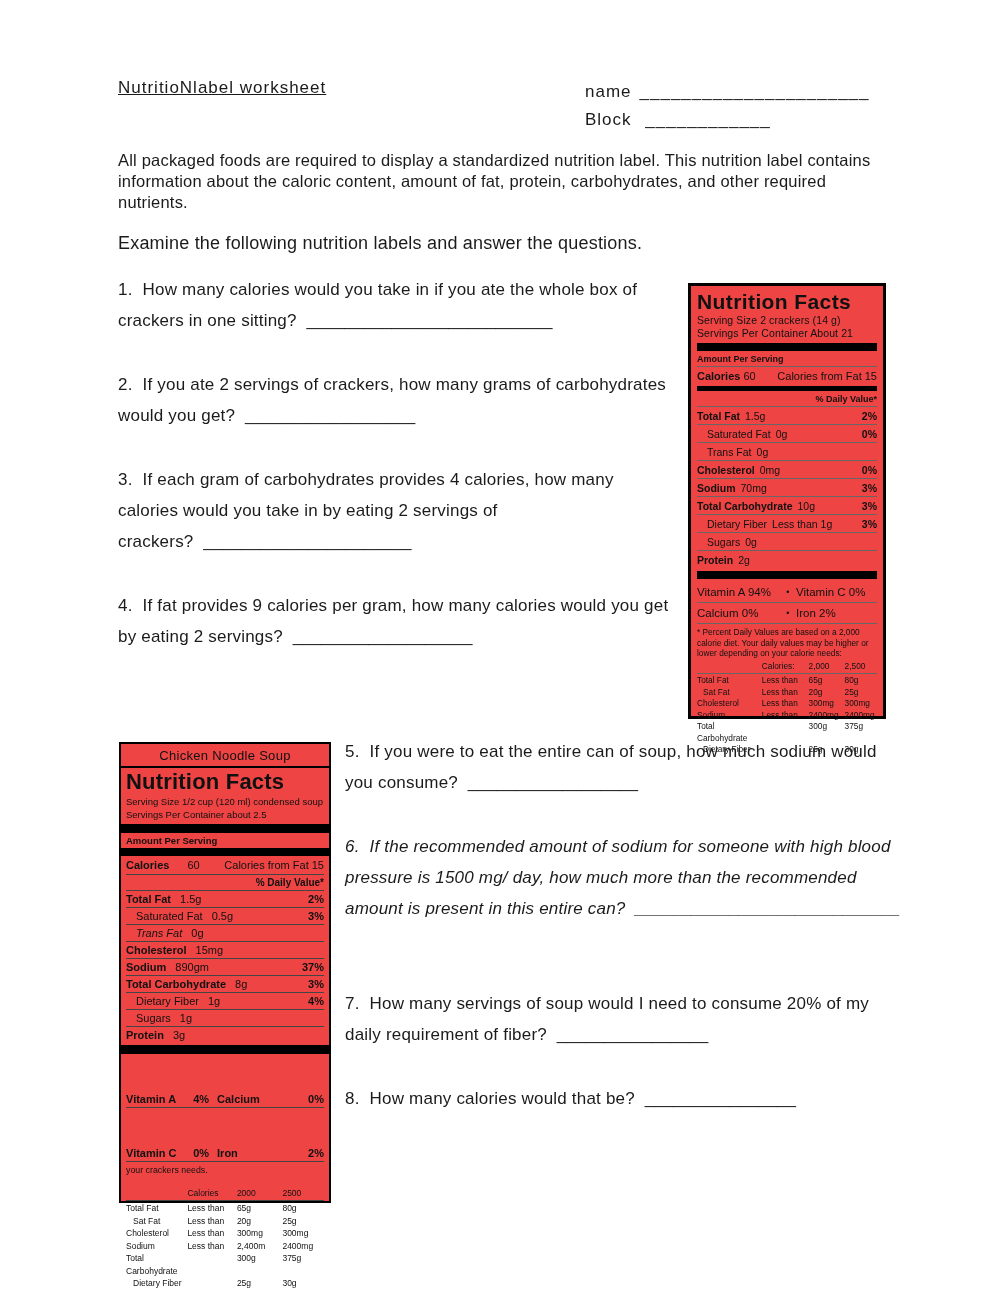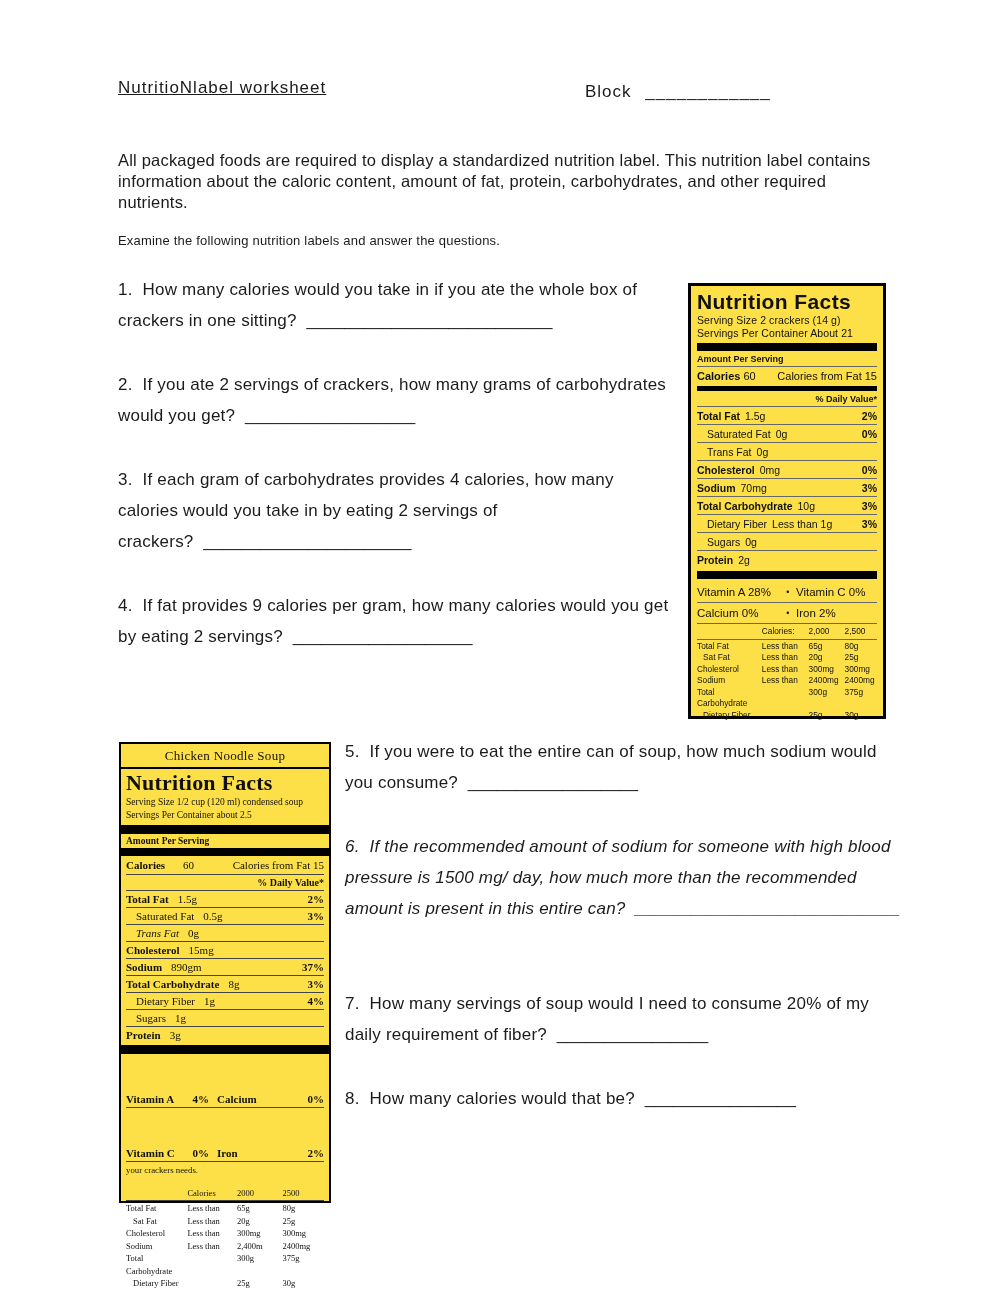--- a/index.html
+++ b/index.html
@@ -8,35 +8,35 @@
     width:1000px; height:1291px; position:relative;
     font-family:"Liberation Sans", sans-serif; color:#1b1b1b;
   }
   .abs { position:absolute; }
 
   
   .ws-title { left:118px; top:78px; font-size:17px; letter-spacing:1px;text-decoration:underline; }
   .name-block { left:585px; top:78px; font-size:17px; letter-spacing:1px; line-height:28px; }
   .name-block .lbl { margin-right:8px; }
   .intro { left:118px; top:150px; width:775px; font-size:16.5px; line-height:21px; letter-spacing:0.2px; }
-  .examine { left:118px; top:233px; width:700px; font-size:13px; letter-spacing:0.2px; }
+  .examine { left:118px; top:233px; width:700px; font-size:18px; letter-spacing:0.2px; }
   .question { font-size:17px; line-height:31px; letter-spacing:0.2px; }
   .question .qnum { margin-right:10px; }
   .question .blank { letter-spacing:0;margin-top:10px; }
   .q1 { left:118px; top:274px; width:560px; }
   .q2 { left:118px; top:369px; width:560px; }
   .q3 { left:118px; top:464px; width:560px; }
   .q4 { left:118px; top:590px; width:560px; }
   .q5 { left:345px; top:736px; width:552px; }
   .q6 { left:345px; top:831px; width:556px;font-style:italic; }
   .q7 { left:345px; top:988px; width:556px; }
   .q8 { left:345px; top:1083px; width:556px; }
 
   
-  .nf { background:#fde047; color:#111; }
+  .nf { background:#ef4444; color:#111; }
   .b  { font-weight:bold; }
   .it { font-style:italic; }
   .bar { background:#000; }
   .nrow { display:flex; justify-content:space-between; align-items:baseline; border-bottom:1px solid #666; }
   .nrow .nl  { white-space:nowrap; }
   .nrow .nl .amt { margin-left:5px; }
   .nrow.ind .nl { padding-left:10px; }
   .dv { font-weight:bold; }
 
   
@@ -53,21 +53,21 @@
   .crackers .vit { display:grid; grid-template-columns:46% 9% 45%; font-size:11.5px; padding:4px 0; border-bottom:1px solid #666; align-items:center; }
   .crackers .vit .bullet { text-align:center; font-size:9px; }
   .crackers .vit:last-of-type { border-bottom:1px solid #666; }
   .crackers .foot { font-size:8.3px; line-height:10.5px; padding-top:3px; letter-spacing:0; }
   .crackers .mini { font-size:8.3px; margin-top:2px; }
   .crackers .trow { display:grid; grid-template-columns:36% 26% 20% 18%; line-height:11.5px; }
   .crackers .trow.head { border-bottom:1px solid #666; padding-bottom:1px; margin-bottom:1px; }
   .crackers .trow.ind > span:first-child { padding-left:6px; }
 
   
-  .soup { left:119px; top:742px; width:212px; height:461px; border:2px solid #000;font-family:Liberation Serif, serif; }
+  .soup { left:119px; top:742px; width:212px; height:461px; border:2px solid #000; }
   .soup .inner { padding:0 5px; }
   .soup .prod { text-align:center; font-size:13px; padding:4px 0 3px 0; border-bottom:2px solid #000; letter-spacing:0.3px; }
   .soup .nf-title { font-size:22px; font-weight:bold; letter-spacing:0.2px; white-space:nowrap; line-height:26px; padding-top:1px; }
   .soup .serv { font-size:9.5px; line-height:13px; white-space:nowrap; }
   .soup .barA { height:9px; margin-top:3px; }
   .soup .aps { font-size:9.5px; font-weight:bold; padding:2px 0; }
   .soup .barB { height:8px; }
   .soup .cal-row { display:flex; font-size:11px; padding:3px 0; border-bottom:1px solid #444; }
   .soup .cal-row .cv { margin-left:18px; }
   .soup .cal-row .cff { margin-left:auto; }
@@ -84,20 +84,23 @@
   .soup .trow.head { border-bottom:1px solid #444; padding-bottom:1px; margin-bottom:1px; }
   .soup .trow.ind > span:first-child { padding-left:7px; }
 </style>
 </head>
 <body>
 
 <div class="abs ws-title">NutritioNlabel worksheet</div>
 
 <div class="abs name-block">
   <div>
+    <span class="lbl">name</span><span class="blank">______________________</span>
+  </div>
+  <div>
     <span class="lbl">Block</span> <span class="blank">____________</span>
   </div>
 </div>
 
 <p class="abs intro">All packaged foods are required to display a standardized nutrition label.  This nutrition label contains information about the caloric content, amount of fat, protein, carbohydrates, and other required nutrients.</p>
 <p class="abs examine">Examine the following nutrition labels and answer the questions.</p>
 
 <p class="abs question q1">
   <span class="qnum">1.</span><span>How many calories would you take in if you ate the whole box of crackers in one sitting?</span>&nbsp;&nbsp;<span class="blank">__________________________</span>
 </p>
@@ -156,29 +159,30 @@
     <span class="nl"><span>Sugars</span><span class="amt">0g</span></span>
     <span class="dv"></span>
   </div>
   <div class="nrow" style="border-bottom:none;">
     <span class="nl"><span class="b">Protein</span><span class="amt">2g</span></span>
     <span class="dv"></span>
   </div>
 
   <div class="bar bar3"></div>
   <div class="vit">
-    <span>Vitamin A 28%</span>
+    <span>Vitamin A 94%</span>
     <span class="bullet">•</span>
     <span>Vitamin C 0%</span>
   </div>
   <div class="vit">
     <span>Calcium 0%</span>
     <span class="bullet">•</span>
     <span>Iron 2%</span>
   </div>
+  <div class="foot">* Percent Daily Values are based on a 2,000 calorie diet. Your daily values may be higher or lower depending on your calorie needs:</div>
 
   <div class="mini">
     <div class="trow head">
       <span></span>
       <span>Calories:</span>
       <span>2,000</span>
       <span>2,500</span>
     </div>
     <div class="trow">
       <span>Total Fat</span>

